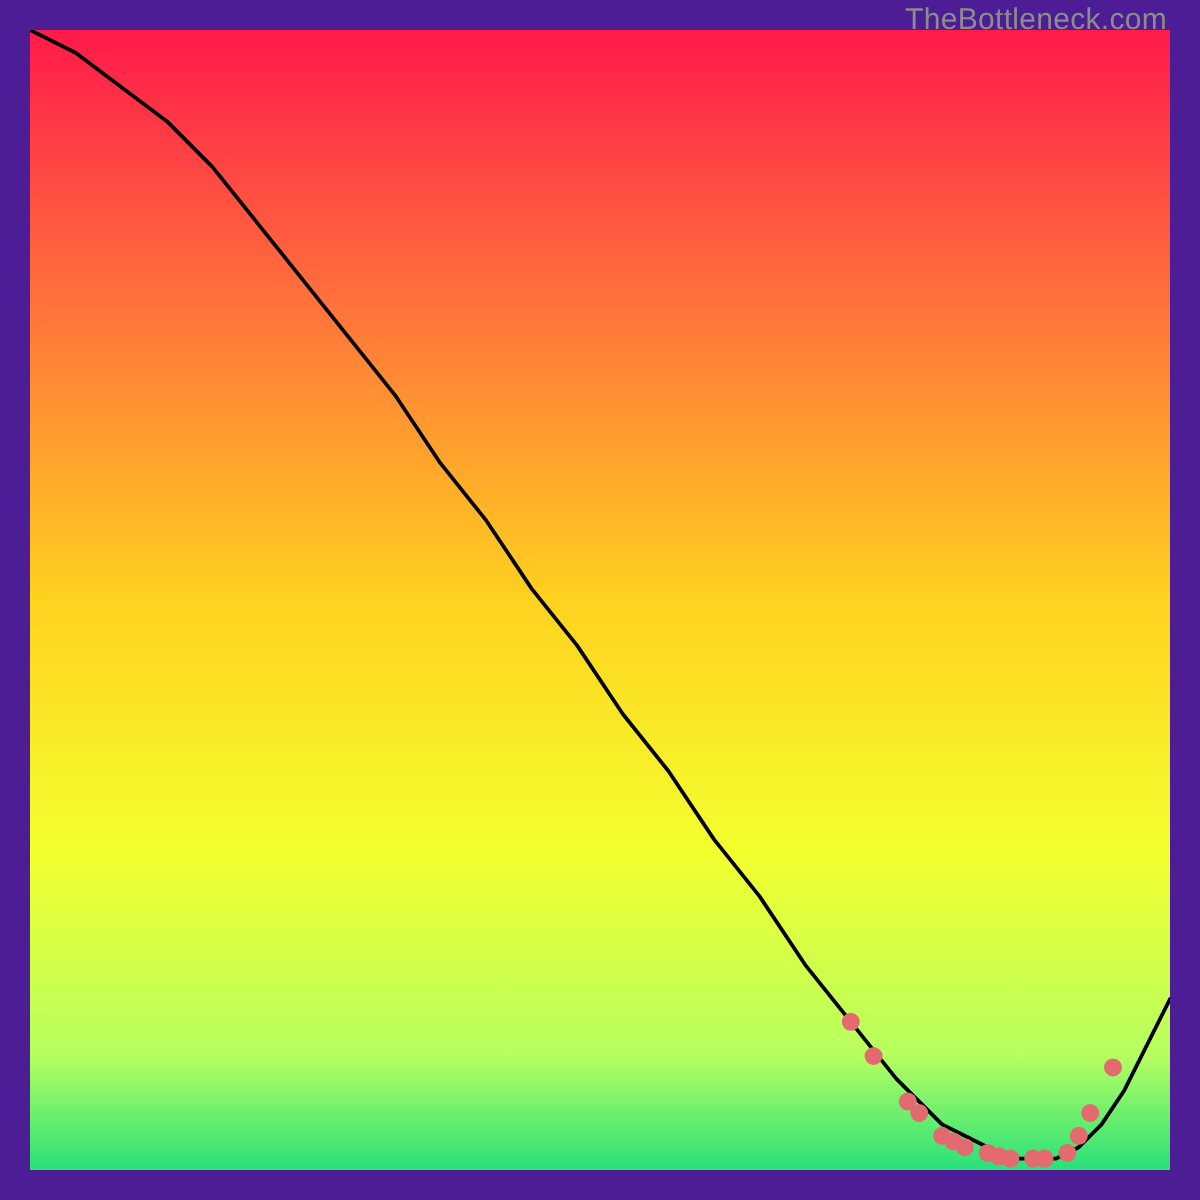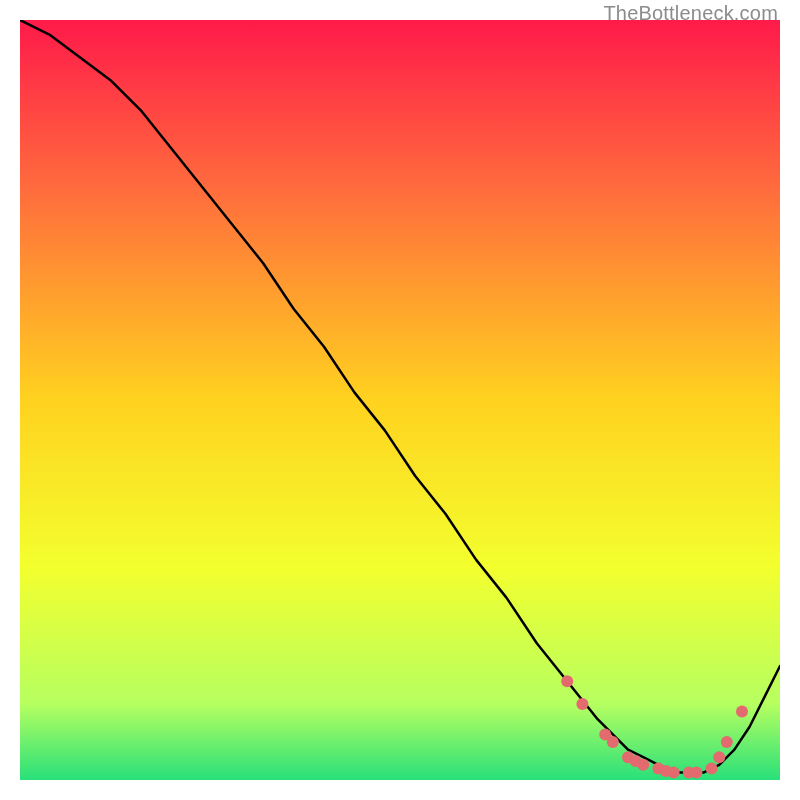--- a/index.html
+++ b/index.html
@@ -10,21 +10,21 @@
     background: #000000;
     overflow: hidden;
     font-family: Arial, Helvetica, sans-serif;
   }
   .frame {
     position: absolute;
     left: 0;
     top: 0;
     width: 800px;
     height: 800px;
-    background: #ffffff;
+    background: #4c1d95;
   }
   .plot-area {
     position: absolute;
     left: 20px;
     top: 20px;
     width: 760px;
     height: 760px;
   }
   .watermark {
     position: absolute;

